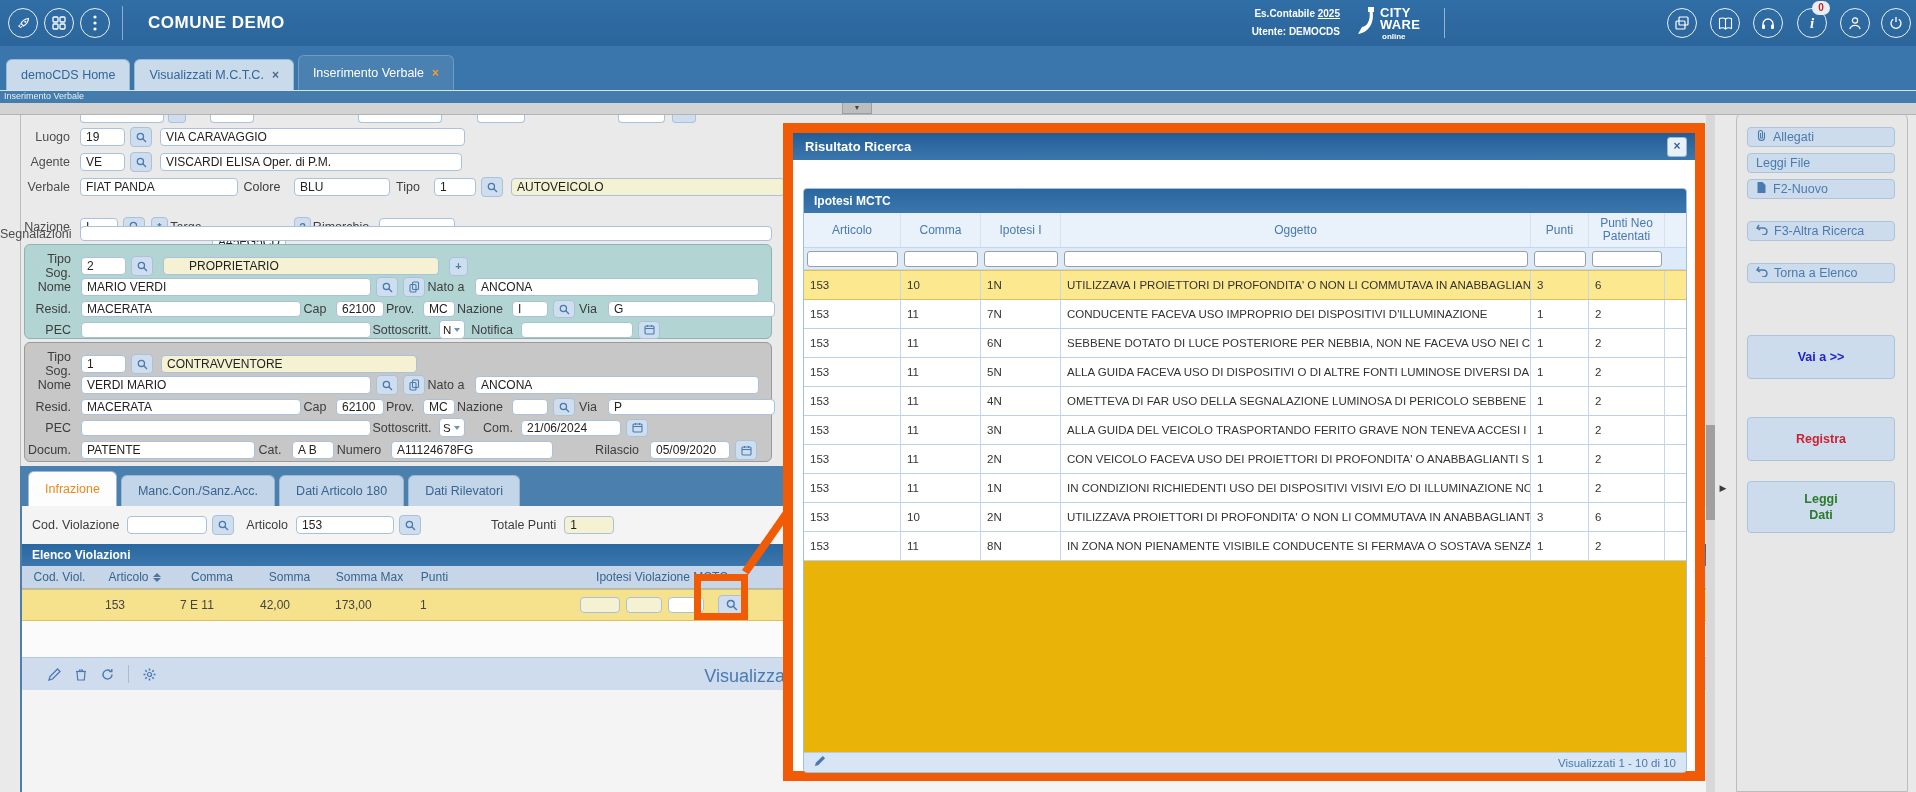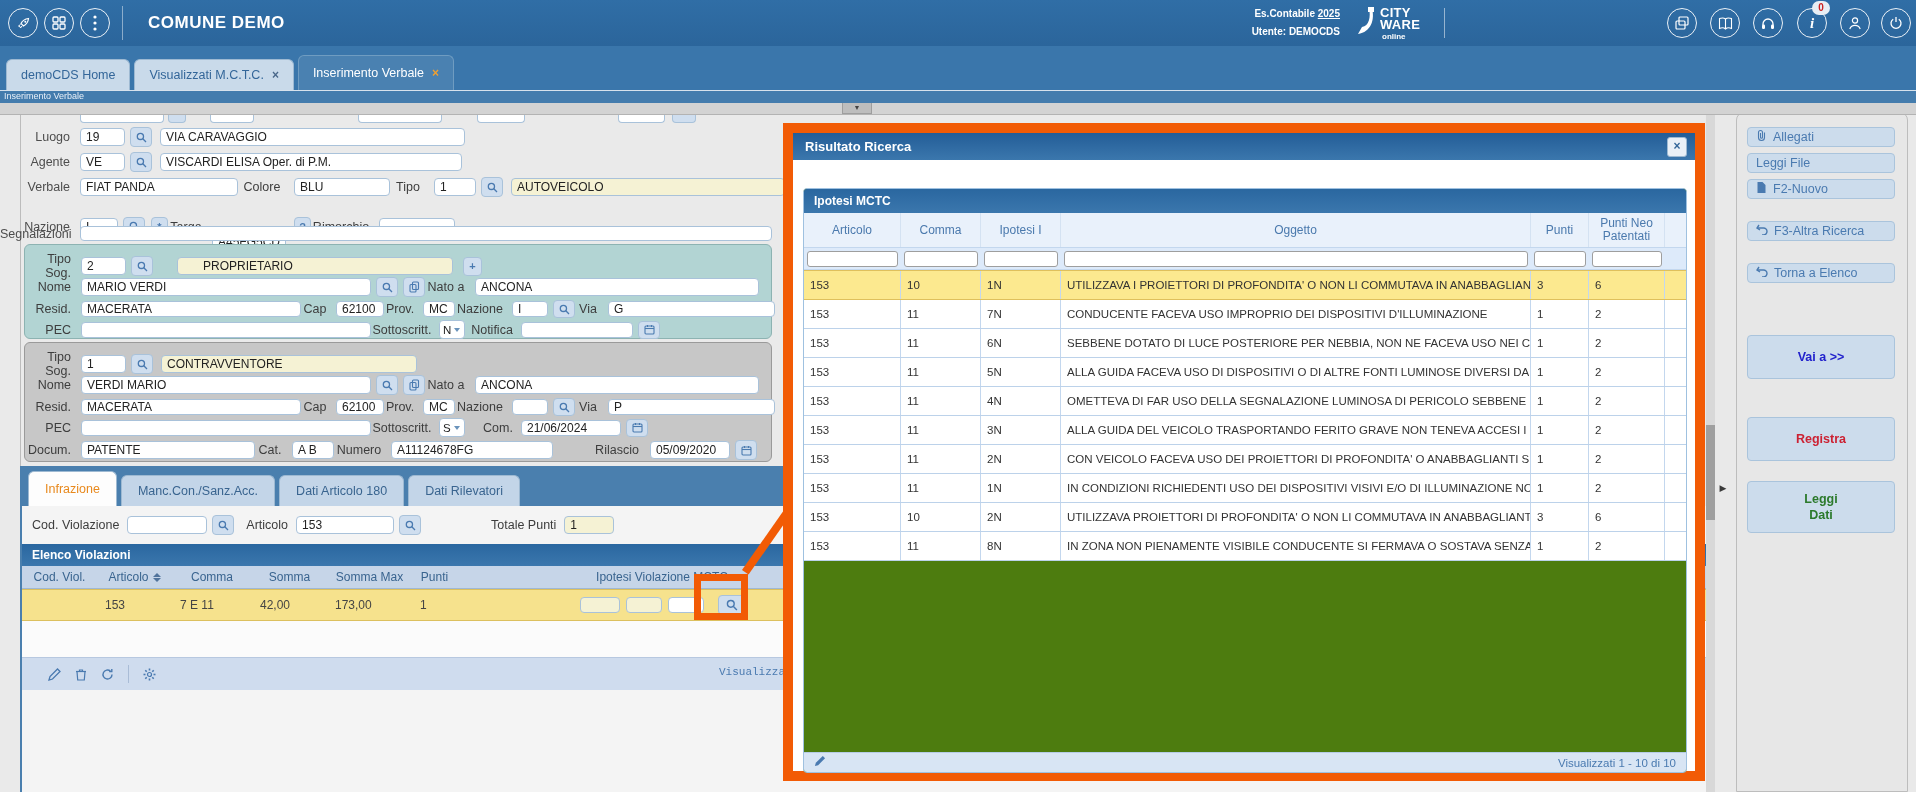--- a/index.html
+++ b/index.html
@@ -59,30 +59,30 @@
   .vheadrow{display:flex;background:#c6d5e8;border-bottom:1px solid #9fb8d4;height:22px;}
   .vhc{display:flex;align-items:center;justify-content:center;gap:4px;color:#39648f;font-size:12px;box-sizing:border-box;flex:none;}
   .sorticon{display:inline-flex;flex-direction:column;gap:1px;cursor:pointer;}
   .sorticon .up{width:0;height:0;border-left:4px solid transparent;border-right:4px solid transparent;border-bottom:4px solid #51749c;}
   .sorticon .dn{width:0;height:0;border-left:4px solid transparent;border-right:4px solid transparent;border-top:4px solid #51749c;}
   .vrow{position:relative;display:flex;align-items:center;height:30px;background:#f6e28d;border-top:1px solid #dcc05e;border-bottom:1px solid #dcc05e;cursor:pointer;}
   .vcell{box-sizing:border-box;padding-left:8px;font-size:12px;color:#444;flex:none;}
   .vwhite{height:36px;background:#fbfbfb;}
   .vtools{height:32px;background:#cfdcee;border-top:1px solid #b7c8e0;display:flex;align-items:center;gap:14px;padding-left:26px;position:relative;}
   .tooldiv{width:1px;height:18px;background:#a9bcd6;}
-  .vpag{position:absolute;right:922px;top:8px;color:#4a7ab0;font-size:11px;font-family:Liberation Mono, monospace;}
+  .vpag{position:absolute;right:922px;top:8px;color:#4a7ab0;font-size:18px;}
   .toolbtn{cursor:pointer;display:inline-flex;}
   
   .ann-box{position:absolute;left:694px;top:574px;width:54px;height:46px;border:7px solid #f25b05;box-sizing:border-box;z-index:40;}
   .ann-line{position:absolute;left:742px;top:570px;width:96px;height:8px;background:#f25b05;transform:rotate(-55deg);transform-origin:left top;z-index:40;}
   
   .modal{position:absolute;left:783px;top:123px;width:922px;height:658px;border:10px solid #f25b05;box-sizing:border-box;background:#fff;z-index:50;}
   .mtitle{height:27px;background:linear-gradient(#235d97,#3b77ad);display:flex;align-items:center;color:#fff;font-weight:bold;font-size:13px;padding-left:12px;position:relative;}
   .mclose{position:absolute;right:8px;top:4px;width:18px;height:18px;background:#e9f0f7;border:1px solid #9db9d2;border-radius:3px;color:#336699;font-weight:bold;font-size:12px;text-align:center;line-height:17px;cursor:pointer;}
-  .mframe{position:absolute;left:10px;top:55px;width:882px;height:583px;border:1px solid #9fc1e0;border-radius:4px;overflow:hidden;background:#4d7c0f;}
+  .mframe{position:absolute;left:10px;top:55px;width:882px;height:583px;border:1px solid #9fc1e0;border-radius:4px;overflow:hidden;background:#eab308;}
   .mpanel-h{height:24px;background:linear-gradient(#2a67a0,#3b77ad);color:#fff;font-weight:bold;font-size:12px;line-height:24px;padding-left:10px;}
   .mcols{display:flex;background:#e9f1fb;border-bottom:1px solid #c3d7ee;height:34px;}
   .mhc{display:flex;align-items:center;justify-content:center;text-align:center;color:#4a79ad;font-size:12px;line-height:13px;box-sizing:border-box;border-right:1px solid #d4e2f2;flex:none;}
   .mfilters{display:flex;background:#ddeafa;height:21px;border-bottom:1px solid #c3d7ee;}
   .mfc{display:flex;align-items:center;justify-content:center;box-sizing:border-box;flex:none;}
   .mfinput{height:14px;width:calc(100% - 12px);border:1px solid #9e9e9e;border-radius:3px;font-size:11px;padding:0 2px;}
   .mrow{display:flex;border-bottom:1px solid #bcd2ea;background:#fff;cursor:pointer;}
   .mrow.sel{background:#fce98f;border-top:1px solid #dfc05c;border-bottom:1px solid #dfc05c;}
   .mcell{height:28px;line-height:28px;overflow:hidden;white-space:nowrap;border-right:1px solid #c3d7ee;padding:0 6px;box-sizing:border-box;font-size:11.5px;color:#333;flex:none;}
   .mfooter{position:absolute;left:0;bottom:0;width:100%;height:20px;background:#d8e5f4;border-top:1px solid #b6cce6;display:flex;align-items:center;justify-content:space-between;padding:0 10px;box-sizing:border-box;}
@@ -283,21 +283,21 @@
     <div class="sect teal" style="top:130px;height:95px">
       <div class="srow" style="top:7px">
         <span class="slabel">Tipo Sog.</span>
         <input class="inp" style="width: 33px;" value="2">
         <span class="btn-sq">
             <svg width="11" height="11" viewBox="0 0 11 11">
               <circle cx="4.4" cy="4.4" r="3.1" fill="none" stroke="#4a7ab0" stroke-width="1.3"></circle>
               <line x1="6.8" y1="6.8" x2="10" y2="10" stroke="#4a7ab0" stroke-width="1.3"></line>
             </svg>
           </span>
-        <input class="inp yellow" style="width: 244px; margin-left: 24px; padding-left: 25px;" value="PROPRIETARIO">
+        <input class="inp yellow" style="width: 244px; margin-left: 10px; padding-left: 25px;" value="PROPRIETARIO">
         <span class="btn-sm" style="margin-left:10px;width:17px">+</span>
       </div>
       <div class="srow" style="top:32px">
         <span class="slabel">Nome</span>
         <input class="inp" style="width: 278px;" value="MARIO VERDI">
         <span class="btn-sq">
             <svg width="11" height="11" viewBox="0 0 11 11">
               <circle cx="4.4" cy="4.4" r="3.1" fill="none" stroke="#4a7ab0" stroke-width="1.3"></circle>
               <line x1="6.8" y1="6.8" x2="10" y2="10" stroke="#4a7ab0" stroke-width="1.3"></line>
             </svg>

